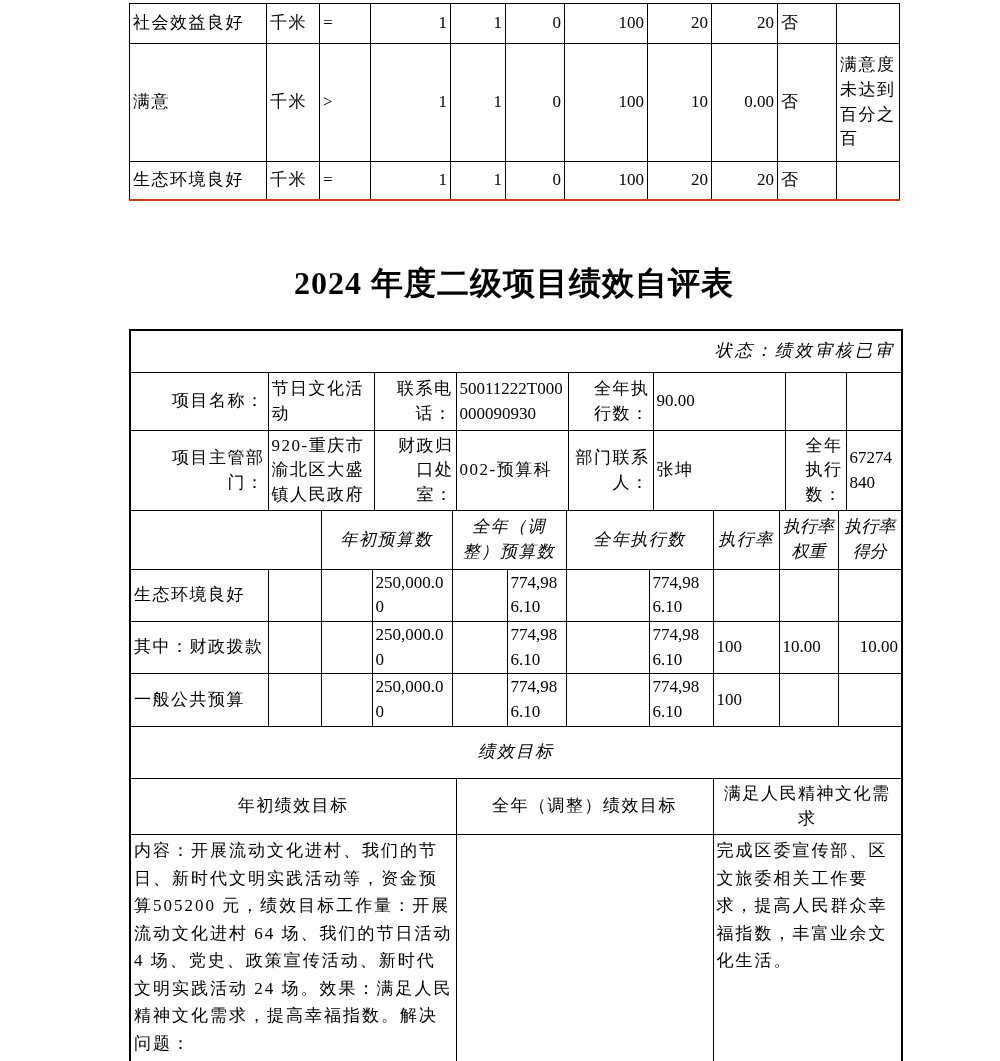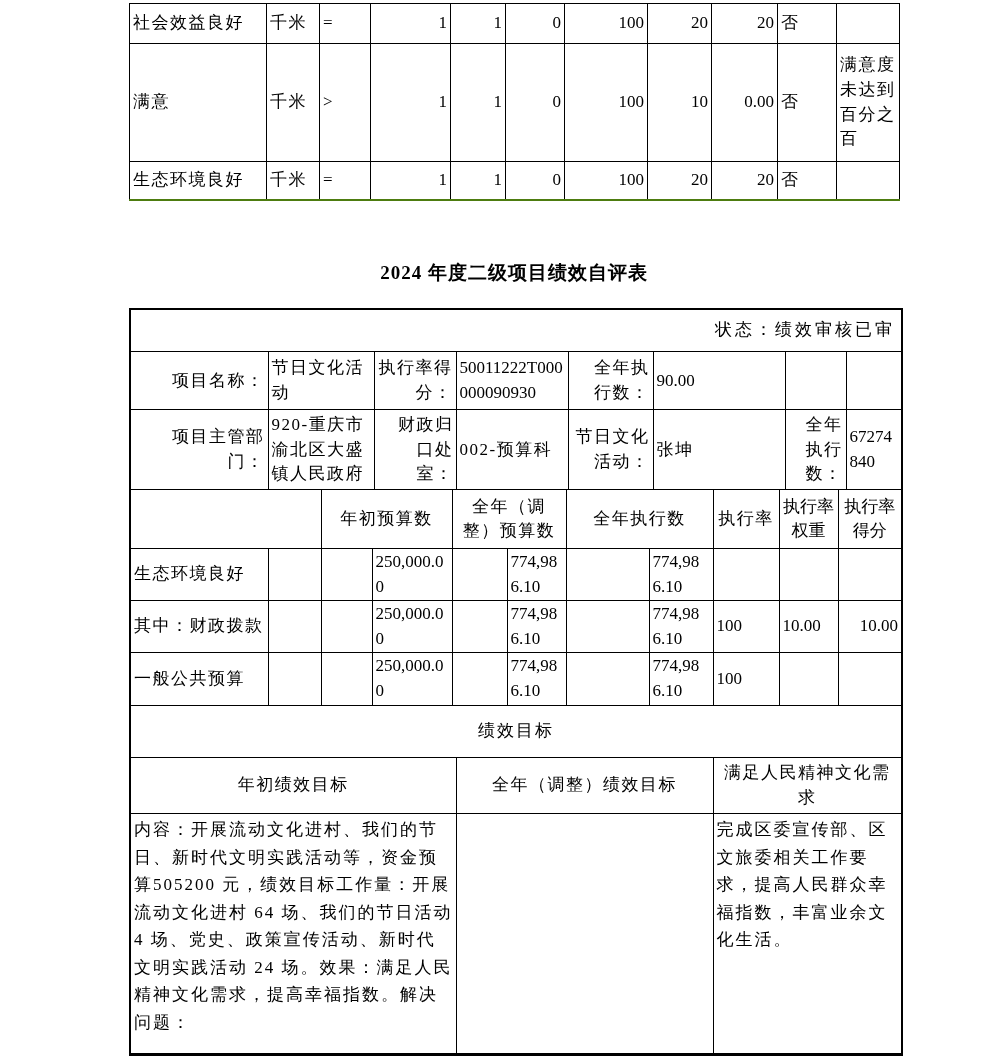--- a/index.html
+++ b/index.html
@@ -32,30 +32,30 @@
   .pl20 { padding-left: 32px; font-family: Liberation Serif, serif; }
   .pl8 { padding-left: 8px; }
   .px2 { padding-left: 8px; padding-right: 2px; }
   .content-cell {
     vertical-align: top;
     line-height: 1.62;
     letter-spacing: 2px;
     padding: 2px 3px;
   }
 
-  .top-table { border-bottom: 2px solid #4d7c0f; }
+  .top-table { border-bottom: 2px solid #c2410c; }
 
   .doc-title {
-    font-size: 19px; font-weight: bold; text-align: center;
+    font-size: 32px; font-weight: bold; text-align: center;
     letter-spacing: 1px; line-height: 1.6;
     margin: 57px 0 20px 0; width: 770px;
   }
 
   .main-wrap { border: 2px solid #000; width: 770px; }
-  .main-wrap table tr:first-child td { border-top: none; }
+  .main-wrap table tr:first-child td { border-top: none; font-style: italic; }
   .main-wrap table td:first-child { border-left: none; }
   .main-wrap table td:last-child { border-right: none; }
 </style>
 </head>
 <body>
 
 <div class="content">
 
   <table class="top-table">
     <colgroup>
@@ -129,33 +129,33 @@
           <col style="width:61px">
           <col style="width:55px">
       </colgroup>
       <tbody>
           <tr style="height:42px">
         <td colspan="8" class="status-cell">状态：绩效审核已审</td>
       </tr>
       <tr style="height:58px">
         <td class="ar">项目名称：</td>
         <td>节日文化活动</td>
-        <td class="ar">执行率得分：</td>
+        <td class="ar">联系电话：</td>
         <td class="num">50011222T000000090930</td>
         <td class="ar pl8">全年执行数：</td>
         <td class="num">90.00</td>
         <td></td>
         <td></td>
       </tr>
       <tr style="height:80px">
         <td class="ar pl20">项目主管部门：</td>
         <td>920-重庆市渝北区大盛镇人民政府</td>
         <td class="ar px2">财政归口处室：</td>
         <td>002-预算科</td>
-        <td class="ar">节日文化活动：</td>
+        <td class="ar">部门联系人：</td>
         <td>张坤</td>
         <td class="ar">全年执行数：</td>
         <td class="num">67274840</td>
       </tr>
     </tbody>
       </table>
 
     <table>
       <colgroup>
         <col style="width:137px">

